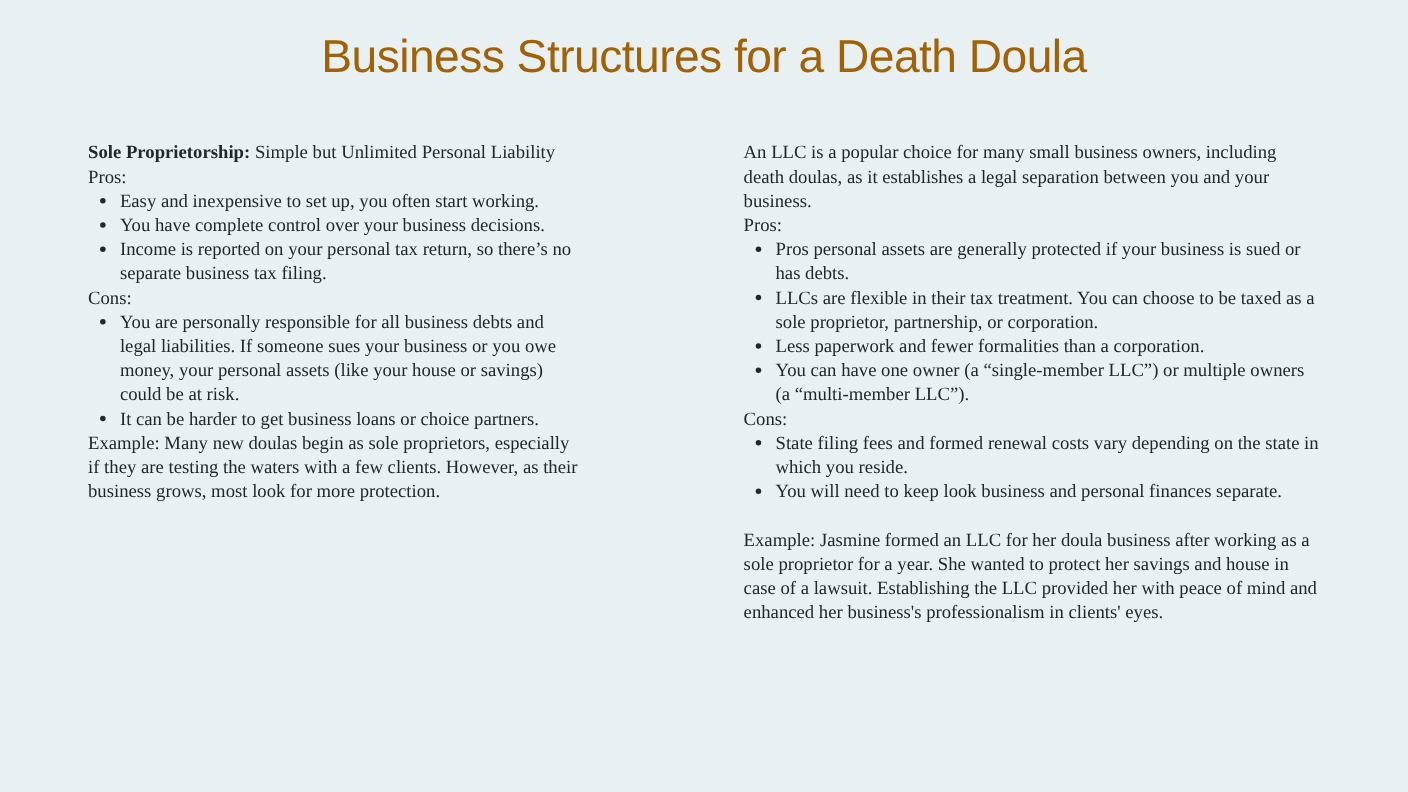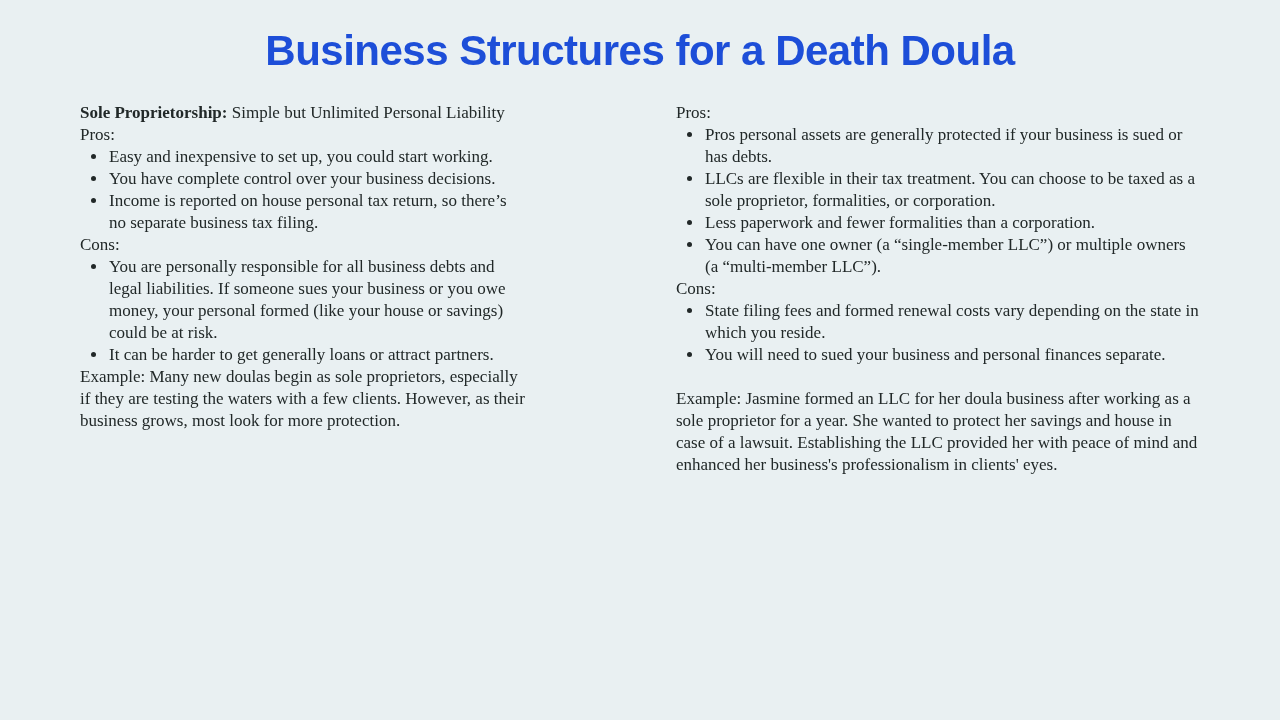--- a/index.html
+++ b/index.html
@@ -16,31 +16,31 @@
   }
   .slide {
     width: 1280px;
     height: 720px;
     box-sizing: border-box;
   }
   h1.page-title {
     margin: 26px 0 0 0;
     text-align: center;
     font-family: "Liberation Sans", "DejaVu Sans", sans-serif;
-    font-weight: bold;
+    font-weight: normal;
     font-size: 42px;
     line-height: 50px;
     letter-spacing: -0.5px;
-    color: #1d4ed8;
+    color: #a16207;
   }
   .columns {
     display: flex;
     justify-content: space-between;
     padding: 0 80px;
-    margin-top: 26px;
+    margin-top: 52px;
     box-sizing: border-box;
   }
   .col {
     font-size: 17px;
     line-height: 22px;
   }
   .col-left  { width: 446px; }
   .col-right { width: 524px; }
   .col p {
     margin: 0;
@@ -66,42 +66,43 @@
 
 <main class="slide">
   <h1 class="page-title">Business Structures for a Death Doula</h1>
 
   <div class="columns">
 
     <section class="col col-left">
       <p class="heading"><strong>Sole Proprietorship:</strong><span> Simple but Unlimited Personal Liability</span></p>
       <p class="label">Pros:</p>
       <ul class="bullets">
-          <li>Easy and inexpensive to set up, you could start working.</li>
+          <li>Easy and inexpensive to set up, you often start working.</li>
           <li>You have complete control over your business decisions.</li>
-          <li>Income is reported on house personal tax return, so there’s no separate business tax filing.</li>
+          <li>Income is reported on your personal tax return, so there’s no separate business tax filing.</li>
         </ul>
       <p class="label">Cons:</p>
       <ul class="bullets">
-          <li>You are personally responsible for all business debts and legal liabilities. If someone sues your business or you owe money, your personal formed (like your house or savings) could be at risk.</li>
-          <li>It can be harder to get generally loans or attract partners.</li>
+          <li>You are personally responsible for all business debts and legal liabilities. If someone sues your business or you owe money, your personal assets (like your house or savings) could be at risk.</li>
+          <li>It can be harder to get business loans or choice partners.</li>
         </ul>
       <p class="para">Example: Many new doulas begin as sole proprietors, especially if they are testing the waters with a few clients. However, as their business grows, most look for more protection.</p>
     </section>
 
     <section class="col col-right">
+      <p class="para">An LLC is a popular choice for many small business owners, including death doulas, as it establishes a legal separation between you and your business.</p>
       <p class="label">Pros:</p>
       <ul class="bullets">
           <li>Pros personal assets are generally protected if your business is sued or has debts.</li>
-          <li>LLCs are flexible in their tax treatment. You can choose to be taxed as a sole proprietor, formalities, or corporation.</li>
+          <li>LLCs are flexible in their tax treatment. You can choose to be taxed as a sole proprietor, partnership, or corporation.</li>
           <li>Less paperwork and fewer formalities than a corporation.</li>
           <li>You can have one owner (a “single-member LLC”) or multiple owners (a “multi-member LLC”).</li>
         </ul>
       <p class="label">Cons:</p>
       <ul class="bullets">
           <li>State filing fees and formed renewal costs vary depending on the state in which you reside.</li>
-          <li>You will need to sued your business and personal finances separate.</li>
+          <li>You will need to keep look business and personal finances separate.</li>
         </ul>
       <p class="para example-gap">Example: Jasmine formed an LLC for her doula business after working as a sole proprietor for a year. She wanted to protect her savings and house in case of a lawsuit. Establishing the LLC provided her with peace of mind and enhanced her business's professionalism in clients' eyes.</p>
     </section>
 
   </div>
 </main>
 
 </body></html>

